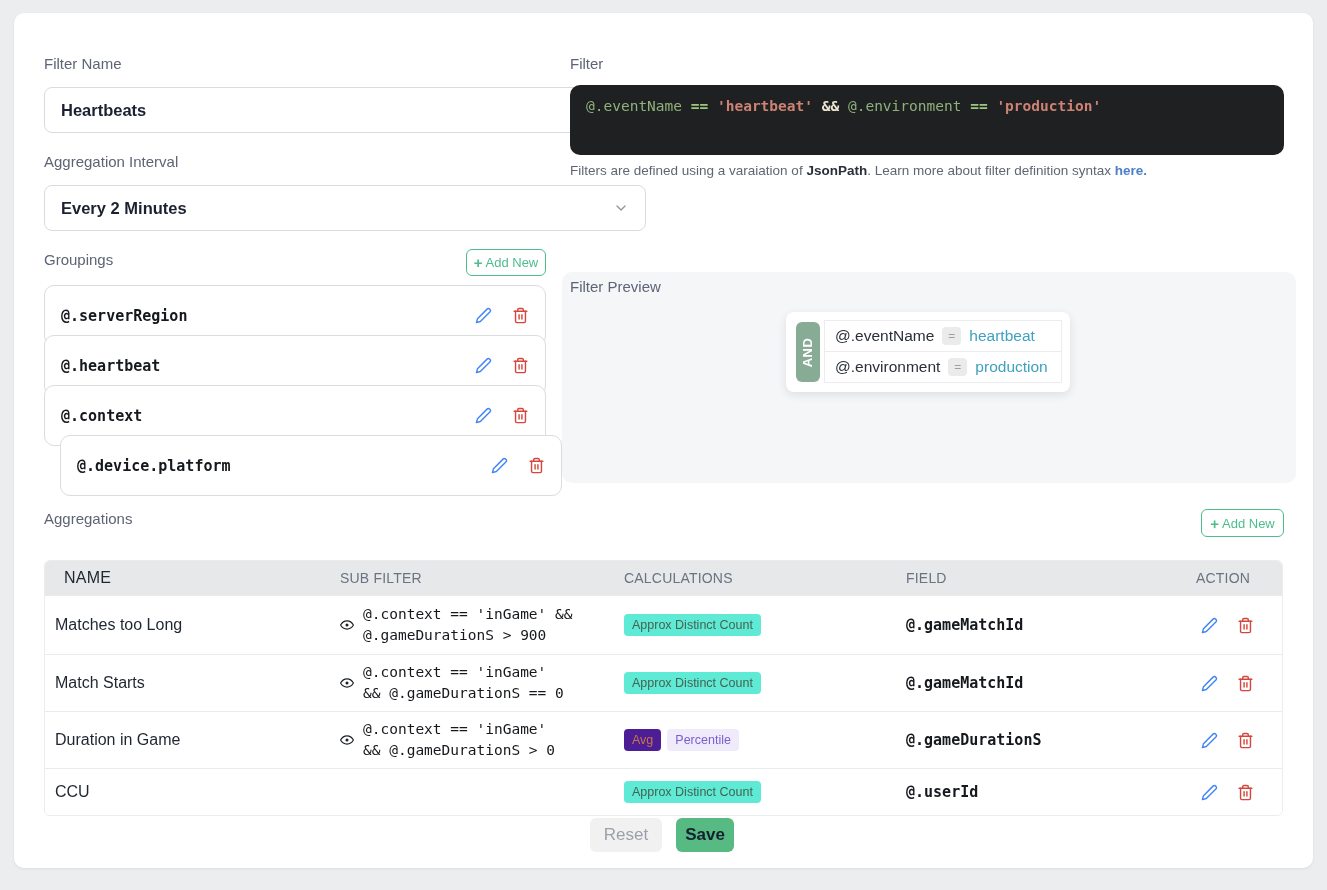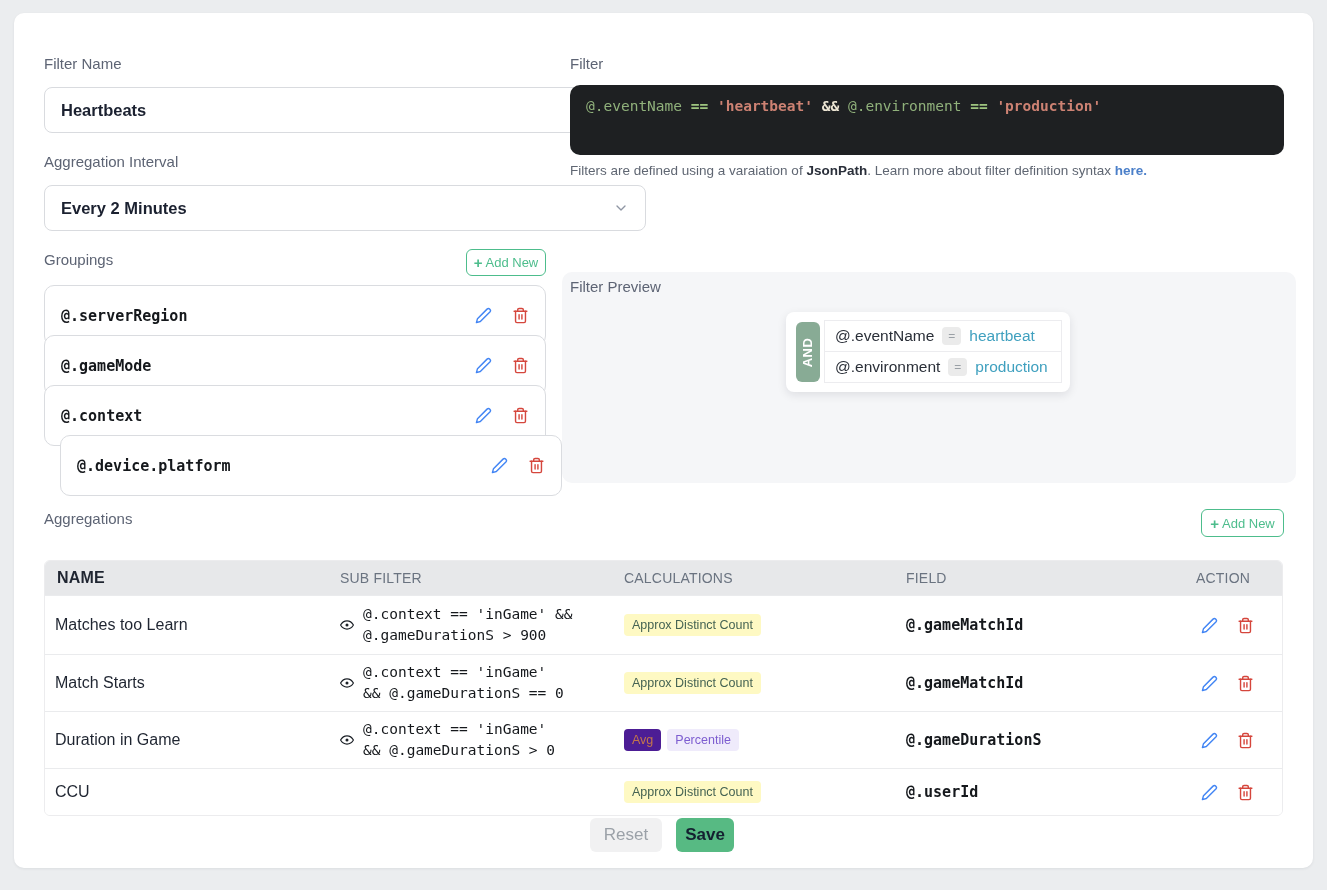--- a/index.html
+++ b/index.html
@@ -43,28 +43,28 @@
   .conds{position:absolute;left:38px;top:8px;width:238px;}
   .cond{height:32px;box-sizing:border-box;border:1px solid #ececef;background:#fff;display:flex;align-items:center;
     gap:8px;padding:0 10px;font-size:15.5px;color:#2a2f38;}
   .cond + .cond{margin-top:-1px;}
   .eq-chip{background:#ebebeb;color:#9aa0a6;font-size:12px;border-radius:4px;padding:1px 6px;line-height:1.4;}
   .cond .val{color:#3fa0bf;}
   
   .agg-table{width:1239px;border:1px solid #ececee;border-radius:6px;overflow:hidden;background:#fff;}
   .t-row{display:grid;grid-template-columns:295px 284px 282px 290px 1fr;align-items:center;}
   .t-head{height:34px;background:#e7e8ea;color:#6a7380;font-size:14px;letter-spacing:.2px;}
-  .t-head .c1{padding-left:12px;font-weight:bold;}
+  .t-head .c1{padding-left:19px;}
   .t-body{background:#fff;border-top:1px solid #eaebed;}
   .c1{padding-left:10px;font-size:16px;color:#1f2531;}
   .subf{display:flex;align-items:center;gap:9px;}
   .subf .code2{font-family:"DejaVu Sans Mono",monospace;font-size:14.5px;color:#15181c;line-height:1.45;white-space:pre;}
   .badges{display:flex;gap:6px;}
   .badge{font-size:12.5px;border-radius:4px;padding:5px 8px;line-height:1;white-space:nowrap;}
-  .badge-adc{background:#fef9c3;color:#456353;}
+  .badge-adc{background:#5eead4;color:#456353;}
   .badge-avg{background:#4c1d95;color:#c4764b;}
   .badge-pct{background:#efebfb;color:#7c5cd0;}
   .fieldcell{font-family:"DejaVu Sans Mono",monospace;font-weight:bold;font-size:15px;color:#15181c;}
   .actions{display:flex;gap:18px;align-items:center;padding-left:4px;}
   
   .btn{border:none;border-radius:6px;height:34px;font-size:17px;cursor:pointer;
     font-family:"Liberation Sans",sans-serif;display:flex;align-items:center;justify-content:center;text-align:right;}
   .btn-reset{width:72px;background:#f1f1f2;color:#9ba1a8;}
   .btn-save{width:58px;background:#57ba83;color:#142030;font-weight:bold;}
 </style>
@@ -106,21 +106,21 @@
           <svg width="17" height="17" viewBox="0 0 24 24" fill="none" stroke="#d5463c" stroke-width="2" stroke-linecap="round" stroke-linejoin="round">
             <polyline points="3 6 5 6 21 6"></polyline>
             <path d="M19 6v14a2 2 0 0 1-2 2H7a2 2 0 0 1-2-2V6m3 0V4a2 2 0 0 1 2-2h4a2 2 0 0 1 2 2v2"></path>
             <line x1="10" y1="11" x2="10" y2="17"></line>
             <line x1="14" y1="11" x2="14" y2="17"></line>
           </svg>
         </button>
     </span>
   </div>
   <div class="abs grouping" style="left:30px;top:322px;">
-    <span class="gtext">@.gameMode</span>
+    <span class="gtext">@.heartbeat</span>
     <span class="gicons">
       <button class="icon-btn">
           <svg width="17" height="17" viewBox="0 0 24 24" fill="none" stroke="#4285f4" stroke-width="2" stroke-linecap="round" stroke-linejoin="round">
             <path d="M17 3a2.83 2.83 0 0 1 4 4L7.5 20.5 2 22l1.5-5.5z"></path>
           </svg>
         </button>
       <button class="icon-btn">
           <svg width="17" height="17" viewBox="0 0 24 24" fill="none" stroke="#d5463c" stroke-width="2" stroke-linecap="round" stroke-linejoin="round">
             <polyline points="3 6 5 6 21 6"></polyline>
             <path d="M19 6v14a2 2 0 0 1-2 2H7a2 2 0 0 1-2-2V6m3 0V4a2 2 0 0 1 2-2h4a2 2 0 0 1 2 2v2"></path>
@@ -201,21 +201,21 @@
   <div class="abs agg-table" style="left:30px;top:547px;">
     <div class="t-row t-head">
       <span class="c1">NAME</span>
       <span>SUB FILTER</span>
       <span>CALCULATIONS</span>
       <span>FIELD</span>
       <span>ACTION</span>
     </div>
 
     <div class="t-row t-body" style="height:58px;">
-      <span class="c1">Matches too Learn</span>
+      <span class="c1">Matches too Long</span>
       <span class="subf">
         <span style="display:flex;">
             <svg width="14" height="14" viewBox="0 0 24 24" fill="none" stroke="#1c2127" stroke-width="2">
               <path d="M1 12s4-7 11-7 11 7 11 7-4 7-11 7-11-7-11-7z"></path>
               <circle cx="12" cy="12" r="2.6" fill="#1c2127" stroke="none"></circle>
             </svg>
           </span>
         <span class="code2"><span>@.context == 'inGame' &amp;&amp;</span><br><span>@.gameDurationS &gt; 900</span></span>
       </span>
       <span class="badges">

